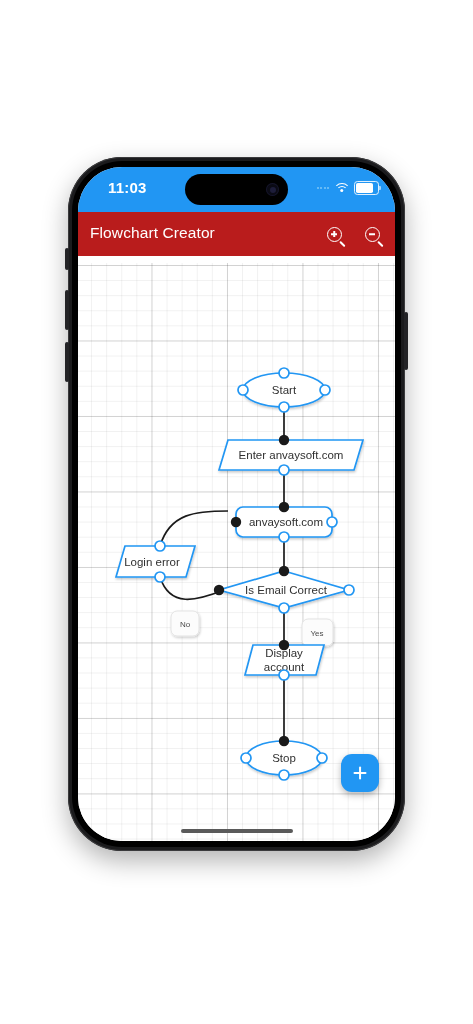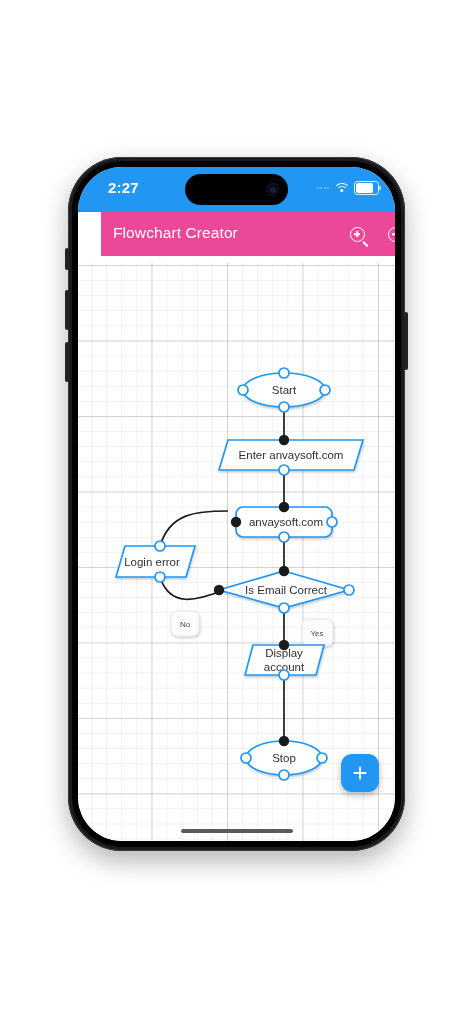--- a/index.html
+++ b/index.html
@@ -39,21 +39,21 @@
           transform:translateX(-50%);}
   .wifi i:nth-child(1){width:15px;height:15px;top:0;}
   .wifi i:nth-child(2){width:9px;height:9px;top:3px;}
   .wifi i:nth-child(3){width:3.5px;height:3.5px;top:6px;background:#fff;border:none;border-radius:50%;}
   .batt{width:23px;height:12px;border:1.4px solid rgba(255,255,255,.85);border-radius:3.4px;position:relative;}
   .batt b{position:absolute;left:1.4px;top:1.4px;bottom:1.4px;width:17px;background:#fff;border-radius:1.8px;display:block;}
   .batt::after{content:"";position:absolute;right:-3px;top:3.6px;width:1.6px;height:4px;
                background:rgba(255,255,255,.6);border-radius:0 1px 1px 0;}
 
   
-  #appbar{position:absolute;left:0;top:45px;width:354px;height:44px;background:#ec4899;margin-left:23px;}
+  #appbar{position:absolute;left:0;top:45px;width:354px;height:44px;background:#b91c1c;}
   #app-title{position:absolute;left:12px;top:12px;color:#fff;font-size:15.5px;letter-spacing:.1px;}
   #appbar-actions{position:absolute;right:8px;top:0;height:44px;display:flex;align-items:center;gap:10px;}
   .iconbtn{width:28px;height:28px;display:flex;align-items:center;justify-content:center;cursor:pointer;}
   .mag{position:relative;width:13px;height:13px;border:1.7px solid #fff;border-radius:50%;}
   .mag::after{content:"";position:absolute;right:-5px;bottom:-4px;width:7px;height:1.7px;
               background:#fff;transform:rotate(45deg);border-radius:1px;}
   .mag b{position:absolute;left:50%;top:50%;transform:translate(-50%,-50%);
          width:6px;height:1.5px;background:#fff;display:block;}
   .mag b.v{width:1.5px;height:6px;}
   .dots{display:flex;flex-direction:column;gap:2.5px;align-items:center;}
@@ -90,21 +90,21 @@
   <div id="phone-inner"></div>
 </div>
 <div class="sidebtn" id="btn-silent"></div>
 <div class="sidebtn" id="btn-volup"></div>
 <div class="sidebtn" id="btn-voldn"></div>
 <div class="sidebtn" id="btn-power"></div>
 
 <div id="screen">
 
   <div id="statusbar">
-    <div id="clock">2:27</div>
+    <div id="clock">11:03</div>
     <div id="island">
       <div id="island-cam"></div>
     </div>
     <div id="status-right">
       <span id="sig-dots">
           <i></i>
           <i></i>
           <i></i>
           <i></i>
         </span>

